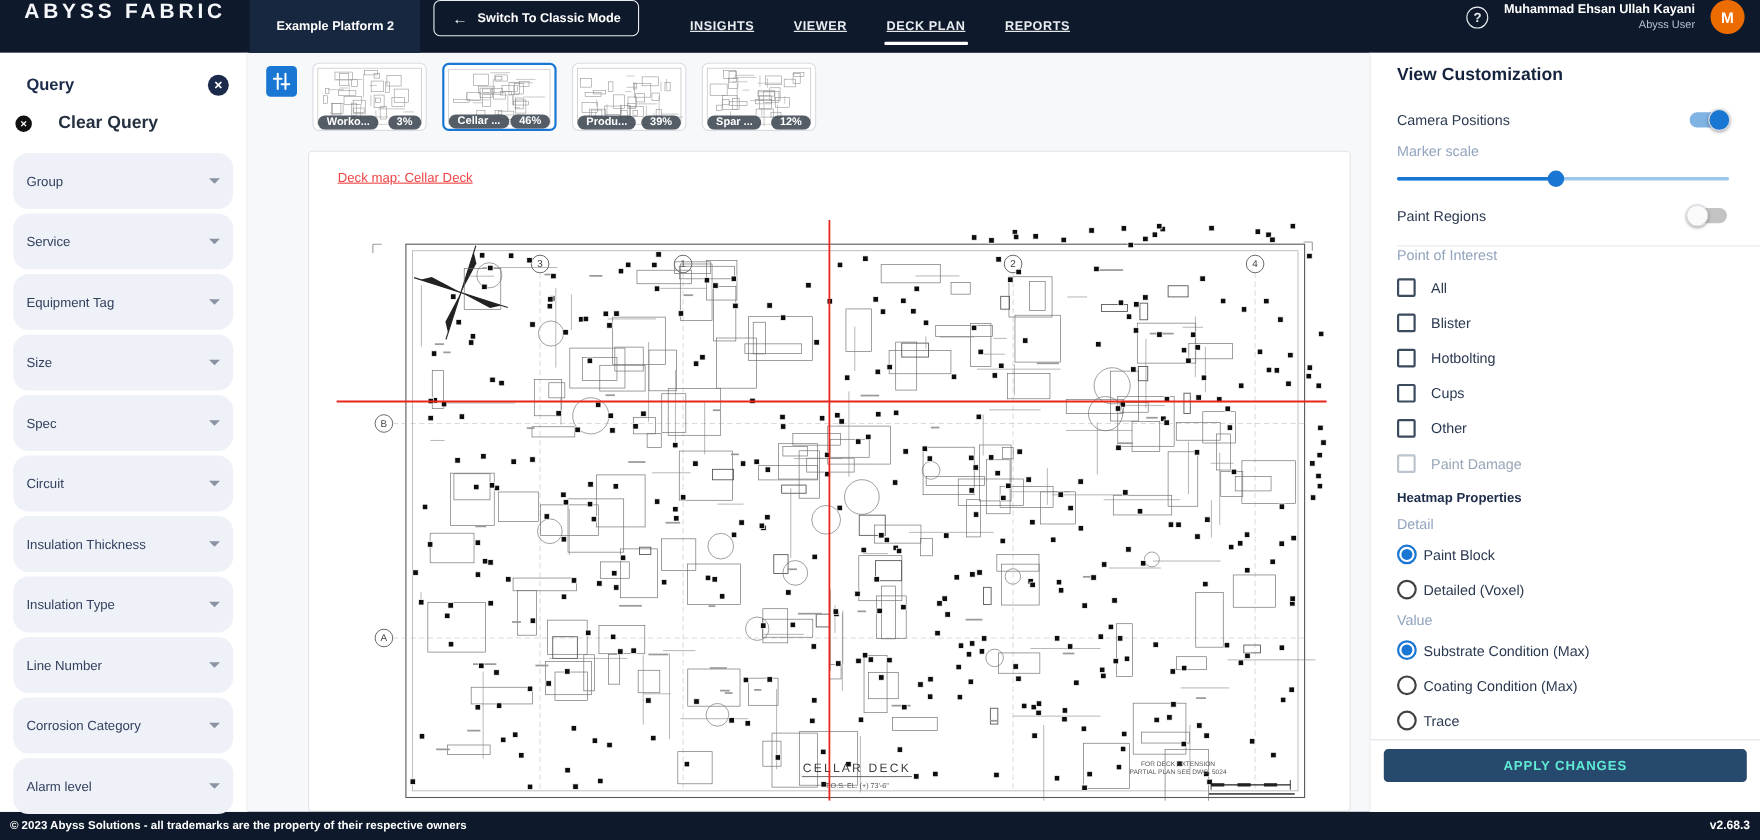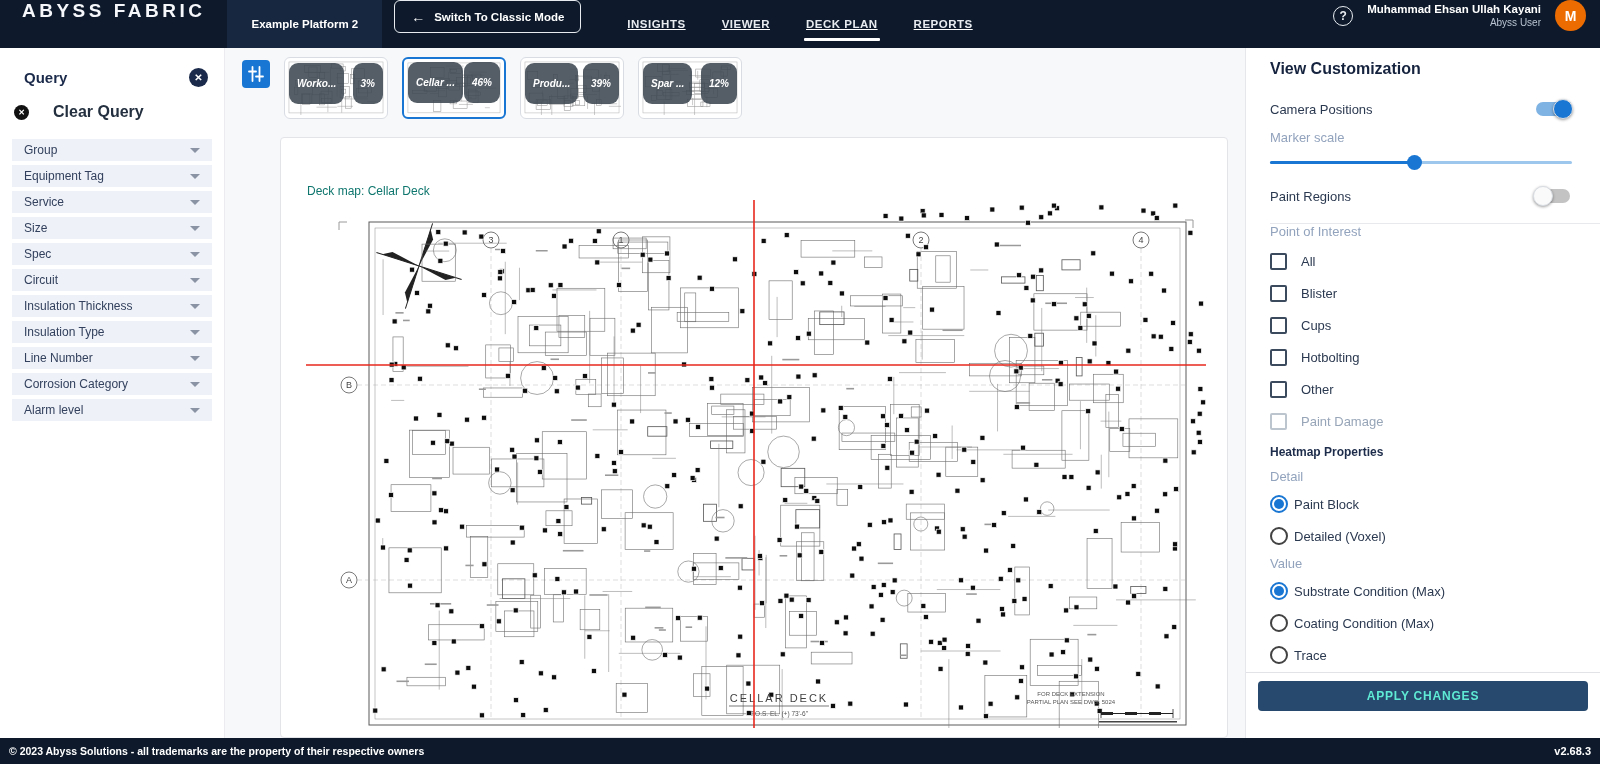--- a/index.html
+++ b/index.html
@@ -28,38 +28,38 @@
 
   
   .query-panel { width:225px; flex:0 0 225px; background:#fff; border-right:1px solid #ececf0; padding:14px 12px 0 12px; position:relative; }
   .qp-head { display:flex; align-items:center; justify-content:space-between; padding:6px 4px 0 12px; }
   .qp-title { font-size:15px; font-weight:700; color:#1b2a4a; }
   .circle-x { width:19px; height:19px; border-radius:50%; background:#1b2a4a; color:#fff; display:flex; align-items:center; justify-content:center; font-size:10px; font-weight:700; cursor:pointer; }
   .clear-row { display:flex; align-items:center; gap:8px; margin:16px 0 18px 2px; cursor:pointer; }
   .clear-row .circle-x { width:15px; height:15px; background:#111; font-size:8px; }
   .clear-label { font-size:16px; font-weight:700; color:#24303f;margin-left:16px; }
   .accordion { display:flex; flex-direction:column; gap:4px; }
-  .acc-item { background:#eef1f7; height:22px; display:flex; align-items:center; justify-content:space-between; padding:0 12px; cursor:pointer; }
+  .acc-item { background:#eef1f7; height:51px; display:flex; align-items:center; justify-content:space-between; padding:0 12px; cursor:pointer;border-radius:14px; }
   .acc-label { font-size:12px; font-weight:500; color:#33415e; }
   .acc-arrow { width:0; height:0; border-left:5px solid transparent; border-right:5px solid transparent; border-top:5px solid #8a93a3; }
 
   
   .main { flex:1 1 auto; min-width:0; display:flex; flex-direction:column; }
   .thumb-row { display:flex; align-items:flex-start; gap:14px; padding:9px 0 0 17px; height:76px; flex:0 0 76px; }
   .filter-btn { width:28px; height:28px; background:#1976d2; border:none; border-radius:4px; display:flex; align-items:center; justify-content:center; cursor:pointer; margin-top:3px; }
   .thumb { width:104px; height:62px; background:#fff; border:1px solid #d9dde3; border-radius:6px; position:relative; cursor:pointer; overflow:hidden; }
   .thumb.selected { border:2px solid #1976d2; }
   .thumb svg { position:absolute; inset:2px; }
-  .thumb-pill { position:absolute; bottom:14px; background:rgba(62,72,82,0.88); color:#fff; font-size:10px; font-weight:700; border-radius:9px; padding:15px 8px; white-space:nowrap;font-style:italic; }
+  .thumb-pill { position:absolute; bottom:0; background:rgba(62,72,82,0.88); color:#fff; font-size:10px; font-weight:700; border-radius:9px; padding:1px 8px; white-space:nowrap; }
   .thumb-pill.label { left:4px; max-width:62px; overflow:hidden; text-overflow:clip; }
   .thumb-pill.pct { right:4px; }
 
   .map-card { margin:13px 17px 0 55px; background:#fff; border:1px solid #e3e4e8; border-radius:4px; flex:1 1 auto; min-height:0; overflow:hidden; padding:0 20px; }
   .map-head { display:flex; align-items:flex-start; justify-content:space-between; padding-top:14px; height:62px; }
-  .map-title { font-size:12px; font-weight:500; color:#0f766e; margin-top:32px; margin-left:6px; }
+  .map-title { font-size:12px; font-weight:500; color:#ef4444; margin-top:2px; margin-left:6px;text-decoration:underline; }
   .spherical { width:335px; position:relative; margin-right:5px; }
   .sph-label { font-size:10px; color:#a3b3c9; }
   .sph-value { font-size:13px; color:#3a4a66; padding:4px 0 6px 0; border-bottom:1px solid #9aa3b0; display:flex; justify-content:space-between; align-items:center; cursor:pointer; }
   .sph-arrow { width:0; height:0; border-left:5px solid transparent; border-right:5px solid transparent; border-top:5px solid #6f7885; }
   .drawing { position:relative; width:910px; height:528px; margin:0 auto; }
 
   
   .view-panel { width:355px; flex:0 0 355px; background:#fff; border-left:1px solid #e5e7eb; position:relative; overflow:hidden; }
   .vp-scroll { padding:0 24px; height:100%; overflow:hidden; }
   .vp-title { font-size:16px; font-weight:700; color:#16233e; margin-top:12px; }
@@ -144,25 +144,25 @@
       <div class="clear-row">
         <div class="circle-x">✕</div>
         <div class="clear-label">Clear Query</div>
       </div>
       <div class="accordion" id="accordion">
           <div class="acc-item">
             <span class="acc-label">Group</span>
             <span class="acc-arrow"></span>
           </div>
           <div class="acc-item">
+            <span class="acc-label">Service</span>
+            <span class="acc-arrow"></span>
+          </div>
+          <div class="acc-item">
             <span class="acc-label">Equipment Tag</span>
-            <span class="acc-arrow"></span>
-          </div>
-          <div class="acc-item">
-            <span class="acc-label">Service</span>
             <span class="acc-arrow"></span>
           </div>
           <div class="acc-item">
             <span class="acc-label">Size</span>
             <span class="acc-arrow"></span>
           </div>
           <div class="acc-item">
             <span class="acc-label">Spec</span>
             <span class="acc-arrow"></span>
           </div>
@@ -1145,25 +1145,25 @@
             <div class="check-row">
               <span class="checkbox"></span>
               <span class="lbl">All</span>
             </div>
             <div class="check-row">
               <span class="checkbox"></span>
               <span class="lbl">Blister</span>
             </div>
             <div class="check-row">
               <span class="checkbox"></span>
-              <span class="lbl">Cups</span>
+              <span class="lbl">Hotbolting</span>
             </div>
             <div class="check-row">
               <span class="checkbox"></span>
-              <span class="lbl">Hotbolting</span>
+              <span class="lbl">Cups</span>
             </div>
             <div class="check-row">
               <span class="checkbox"></span>
               <span class="lbl">Other</span>
             </div>
             <div class="check-row disabled">
               <span class="checkbox"></span>
               <span class="lbl">Paint Damage</span>
             </div>
           </div>

